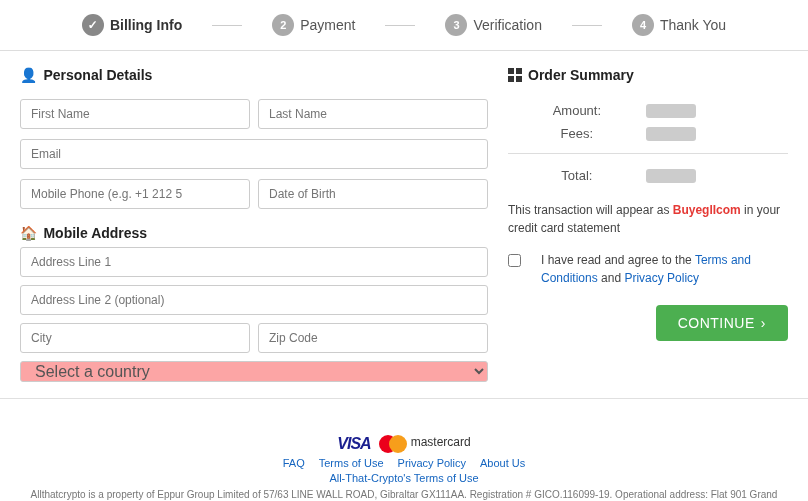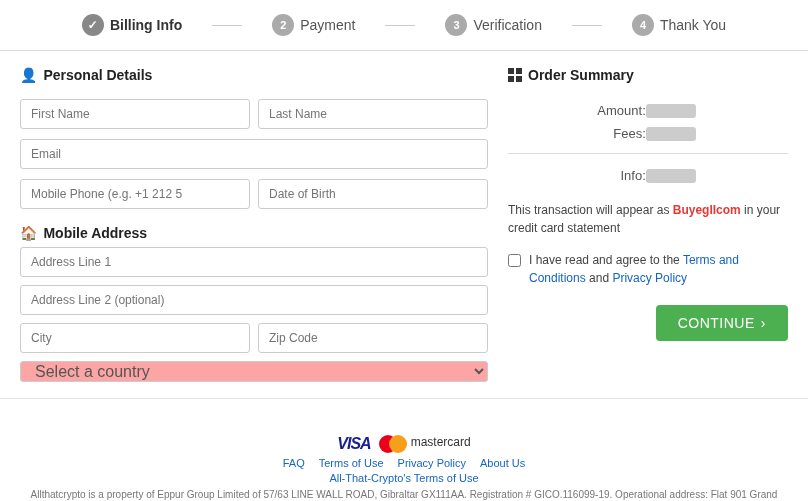--- a/index.html
+++ b/index.html
@@ -140,21 +140,21 @@
 
     .summary-table {
       width: 100%;
       border-collapse: collapse;
     }
     .summary-table td {
       padding: 4px 0;
       font-size: 13px;
     }
     .summary-table .label-cell {
-      text-align: right;
+      text-align: center;
       color: #555;
       font-weight: normal;
       white-space: nowrap;
     }
     .summary-table .value-cell {
       color: #bbb;
       font-size: 12px;
     }
     .summary-divider {
       border: none;
@@ -172,21 +172,21 @@
       margin-top: 4px;
     }
     .transaction-note .brand {
       color: #e53935;
       font-weight: bold;
     }
 
     .terms-row {
       display: flex;
       align-items: flex-start;
-      gap: 8px;
+      gap: 20px;
       font-size: 12px;
       color: #444;
       margin-top: 4px;
       line-height: 1.5;
     }
     .terms-row a {
       color: #1565c0;
       text-decoration: none;
     }
     .terms-checkbox {
@@ -395,21 +395,21 @@
           <td class="value-cell">
             <span class="blurred-value">••••</span>
           </td>
         </tr>
         <tr>
           <td colspan="2">
                 <hr class="summary-divider">
               </td>
         </tr>
         <tr class="summary-total-row">
-          <td class="label-cell">Info:</td>
+          <td class="label-cell">Total:</td>
           <td class="value-cell">
             <span class="blurred-value">••••••</span>
           </td>
         </tr>
       </tbody>
         </table>
 
       <div class="transaction-note">
         <span>This transaction will appear as </span><span class="brand">BuyeglIcom</span><span> in your credit card statement</span>
       </div>

